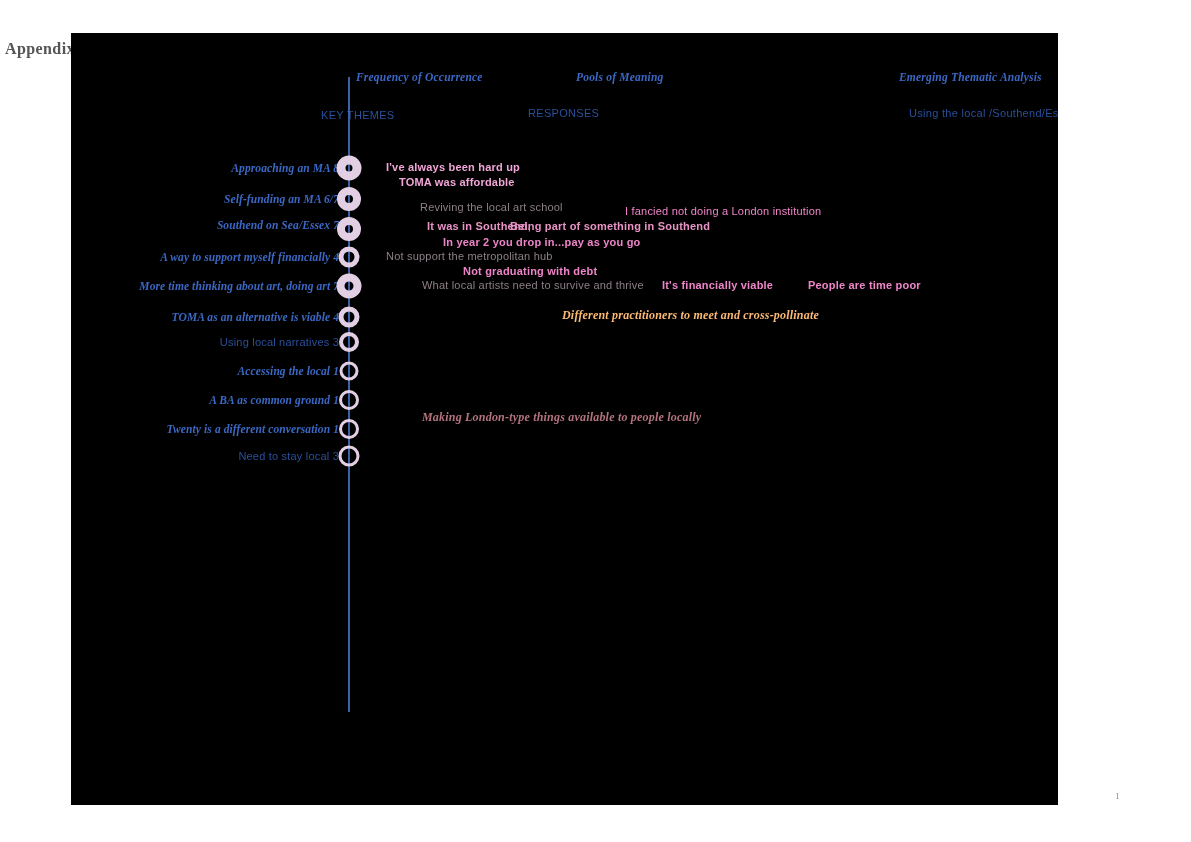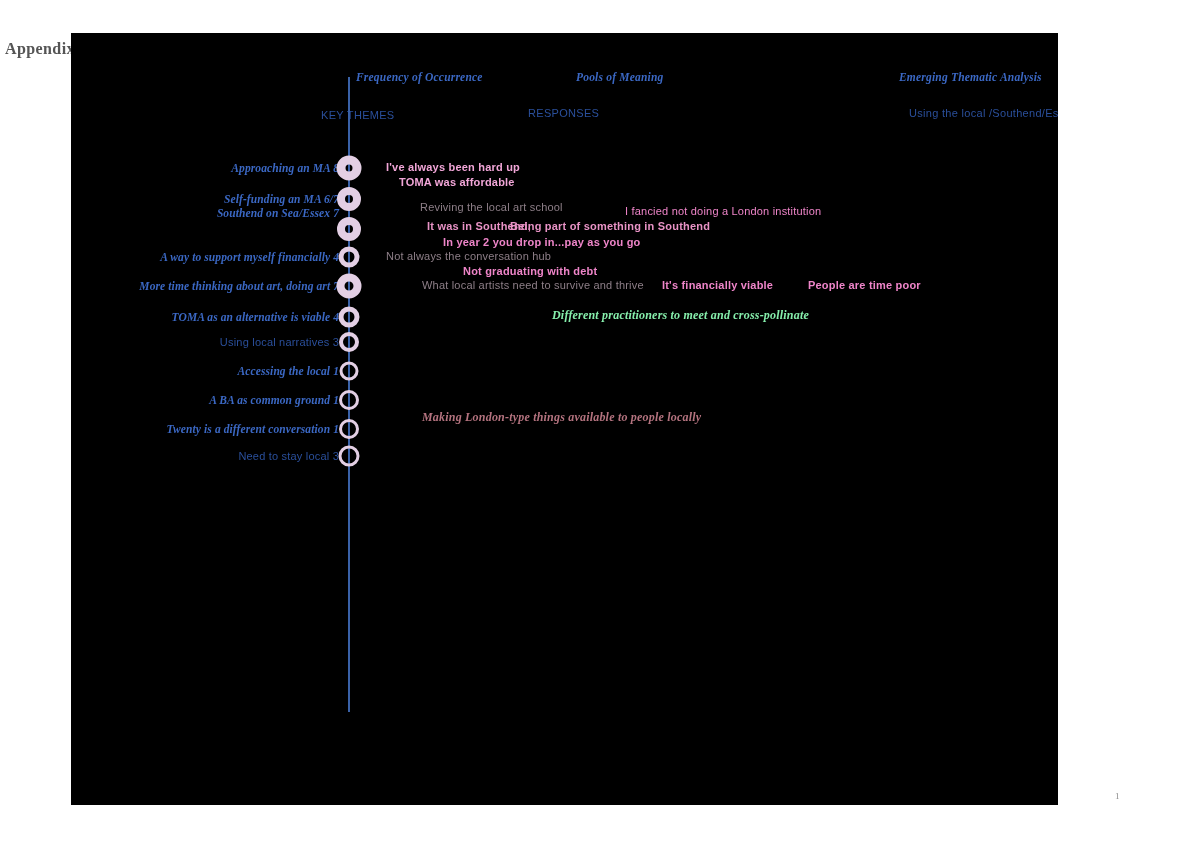--- a/index.html
+++ b/index.html
@@ -176,21 +176,21 @@
 
     <div id="themes-list">
         <div class="theme-row" style="top: 123px;">
           <span class="theme-label">Approaching an MA 8</span>
         </div>
         <div class="marker" style="top: 135px; width: 25px; height: 25px; border-width: 9px; border-color: rgb(227, 207, 228);"></div>
         <div class="theme-row" style="top: 154px;">
           <span class="theme-label">Self-funding an MA 6/7</span>
         </div>
         <div class="marker" style="top: 166px; width: 24px; height: 24px; border-width: 8px; border-color: rgb(227, 207, 228);"></div>
-        <div class="theme-row" style="top: 168px;">
+        <div class="theme-row" style="top: 180px;">
           <span class="theme-label">Southend on Sea/Essex 7</span>
         </div>
         <div class="marker" style="top: 196px; width: 24px; height: 24px; border-width: 8px; border-color: rgb(227, 207, 228);"></div>
         <div class="theme-row" style="top: 212px;">
           <span class="theme-label">A way to support myself financially 4</span>
         </div>
         <div class="marker" style="top: 224px; width: 21px; height: 21px; border-width: 5px; border-color: rgb(227, 207, 228);"></div>
         <div class="theme-row" style="top: 241px;">
           <span class="theme-label">More time thinking about art, doing art 7</span>
         </div>
@@ -222,26 +222,26 @@
       </div>
 
     <div id="responses-list">
         <div class="response bold" style="left: 315px; top: 128px; color: rgb(242, 166, 216);">I've always been hard up</div>
         <div class="response bold" style="left: 328px; top: 143px; color: rgb(242, 166, 216);">TOMA was affordable</div>
         <div class="response" style="left: 349px; top: 168px; color: rgb(142, 127, 136);">Reviving the local art school</div>
         <div class="response" style="left: 554px; top: 172px; color: rgb(239, 133, 201);">I fancied not doing a London institution</div>
         <div class="response bold" style="left: 356px; top: 187px; color: rgb(233, 147, 198);">It was in Southend,</div>
         <div class="response bold" style="left: 439px; top: 187px; color: rgb(233, 147, 198);">Being part of something in Southend</div>
         <div class="response bold" style="left: 372px; top: 203px; color: rgb(239, 133, 201);">In year 2 you drop in...pay as you go</div>
-        <div class="response" style="left: 315px; top: 217px; color: rgb(142, 127, 136);">Not always the conversation hub</div>
+        <div class="response" style="left: 315px; top: 217px; color: rgb(142, 127, 136);">Not support the metropolitan hub</div>
         <div class="response bold" style="left: 370px; top: 232px; color: rgb(239, 133, 201); padding-left: 22px;">Not graduating with debt</div>
         <div class="response" style="left: 351px; top: 246px; color: rgb(142, 127, 136);">What local artists need to survive and thrive</div>
         <div class="response bold" style="left: 591px; top: 246px; color: rgb(239, 133, 201);">It's financially viable</div>
         <div class="response bold" style="left: 737px; top: 246px; color: rgb(239, 133, 201);">People are time poor</div>
-        <div class="response italic" style="left: 481px; top: 275px; color: #86efac;">Different practitioners to meet and cross-pollinate</div>
+        <div class="response italic" style="left: 491px; top: 275px; color: #fdba74;">Different practitioners to meet and cross-pollinate</div>
         <div class="response italic" style="left: 351px; top: 377px; color: rgb(180, 115, 127);">Making London-type things available to people locally</div>
       </div>
 
   </div>
 
   <div id="page-number">1</div>
 
 </div>
 
 </body></html>

